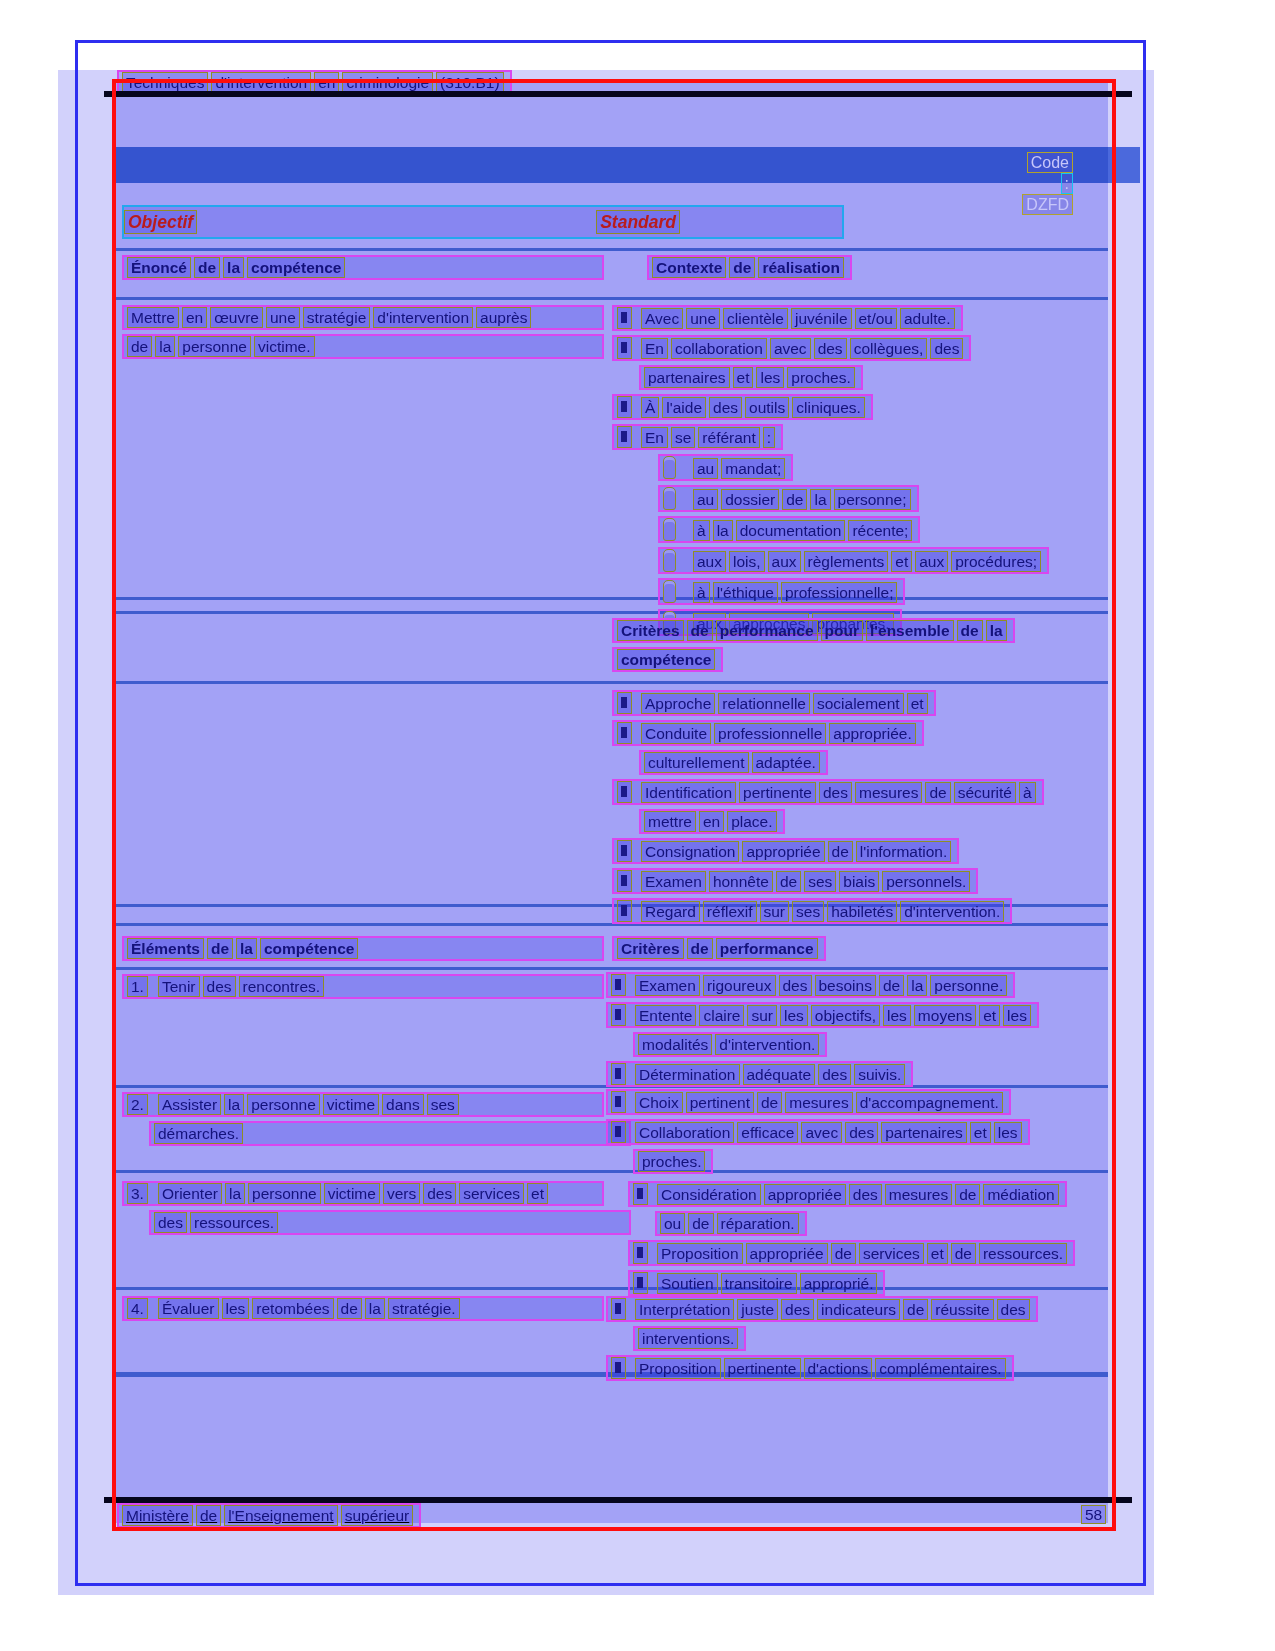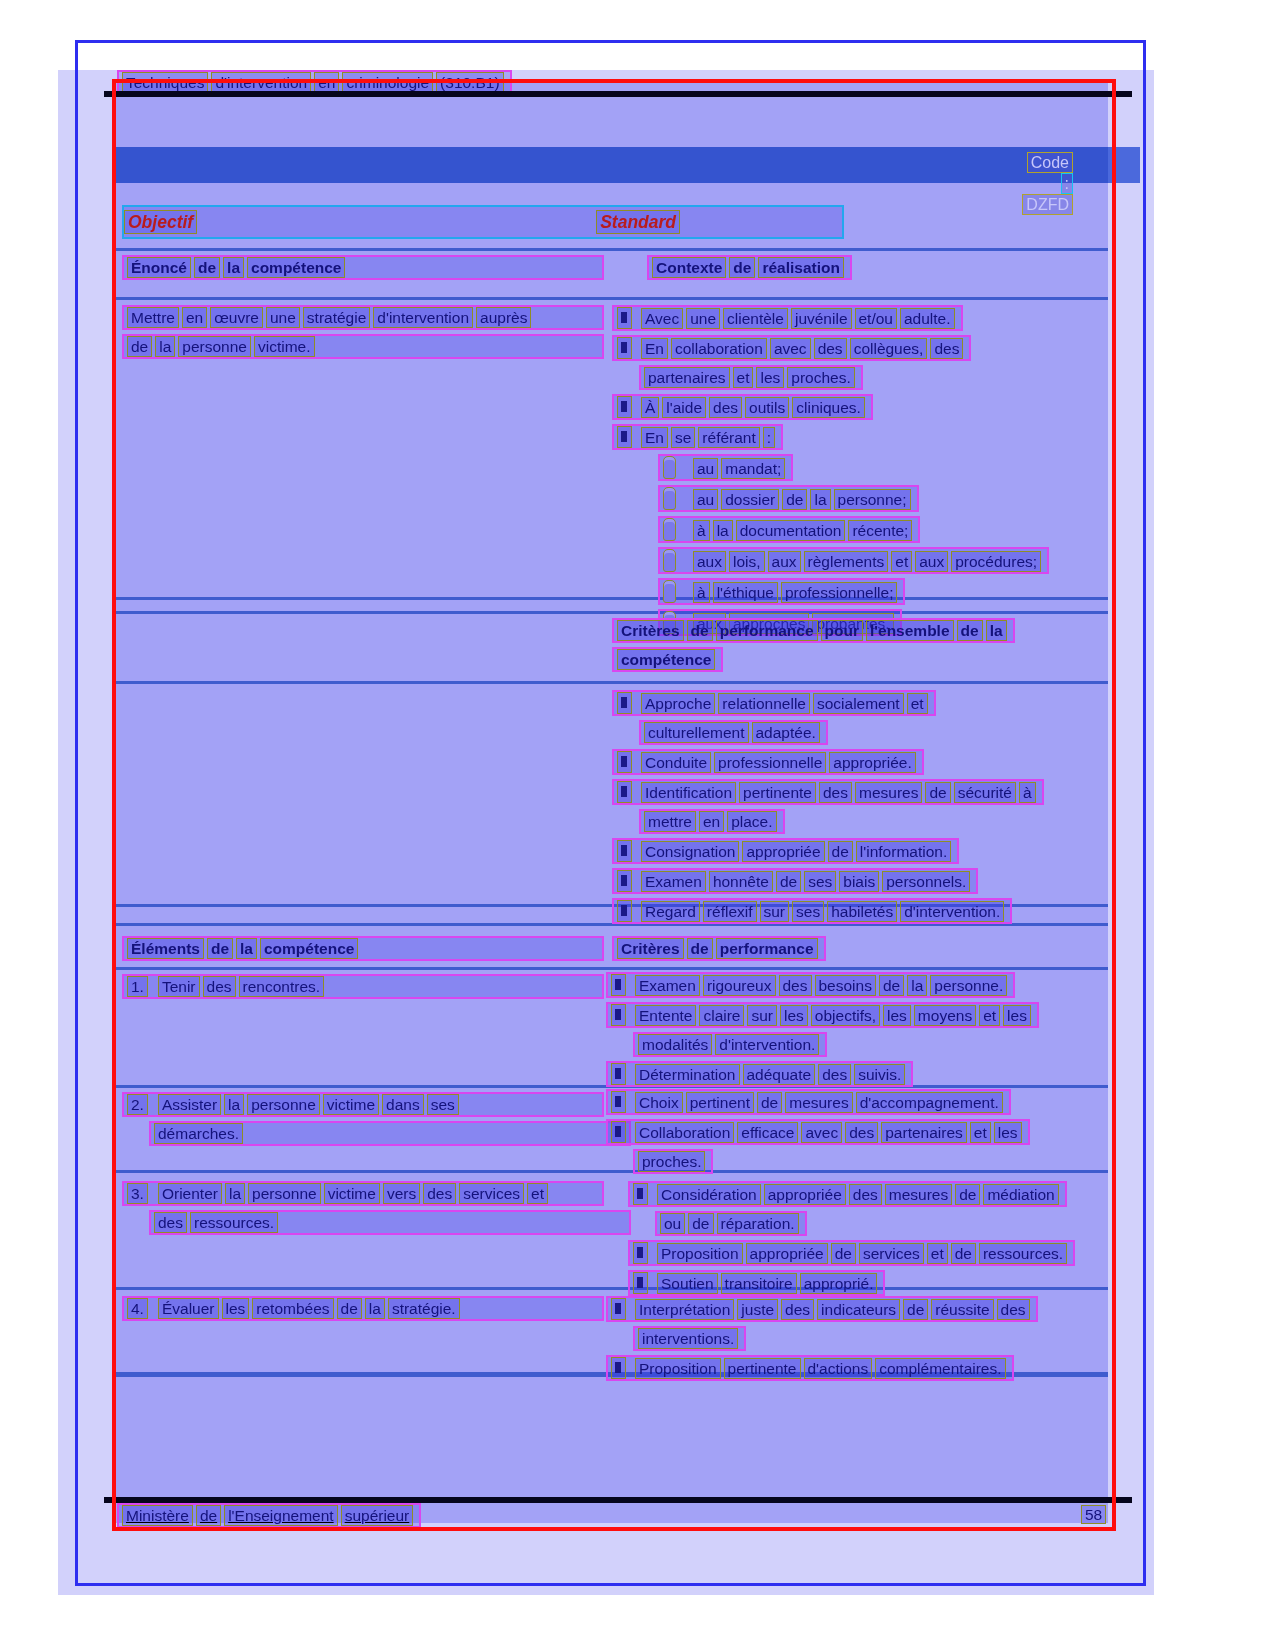--- a/index.html
+++ b/index.html
@@ -257,32 +257,32 @@
   <div class="abs block" style="left:612px;top:690px;width:500px;">
       <div class="line">
         <span class="band">
           <span class="mk dot"></span>
           <span class="word">Approche</span>
           <span class="word">relationnelle</span>
           <span class="word">socialement</span>
           <span class="word">et</span>
         </span>
       </div>
-      <div class="line i1">
-        <span class="band">
-          <span class="word">culturellement</span>
-          <span class="word">adaptée.</span>
-        </span>
-      </div>
       <div class="line">
         <span class="band">
           <span class="mk dot"></span>
           <span class="word">Conduite</span>
           <span class="word">professionnelle</span>
           <span class="word">appropriée.</span>
+        </span>
+      </div>
+      <div class="line i1">
+        <span class="band">
+          <span class="word">culturellement</span>
+          <span class="word">adaptée.</span>
         </span>
       </div>
       <div class="line">
         <span class="band">
           <span class="mk dot"></span>
           <span class="word">Identification</span>
           <span class="word">pertinente</span>
           <span class="word">des</span>
           <span class="word">mesures</span>
           <span class="word">de</span>

